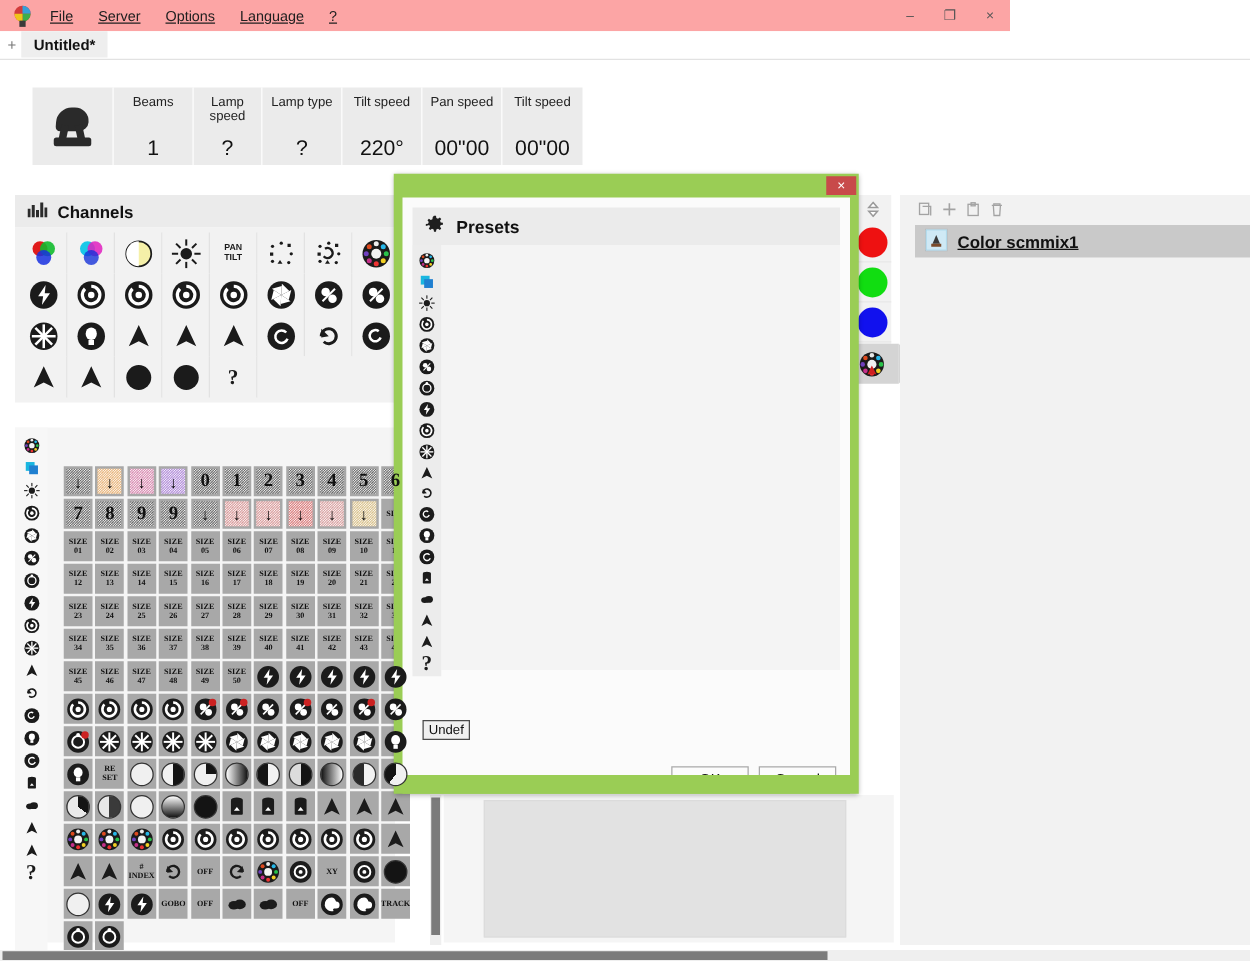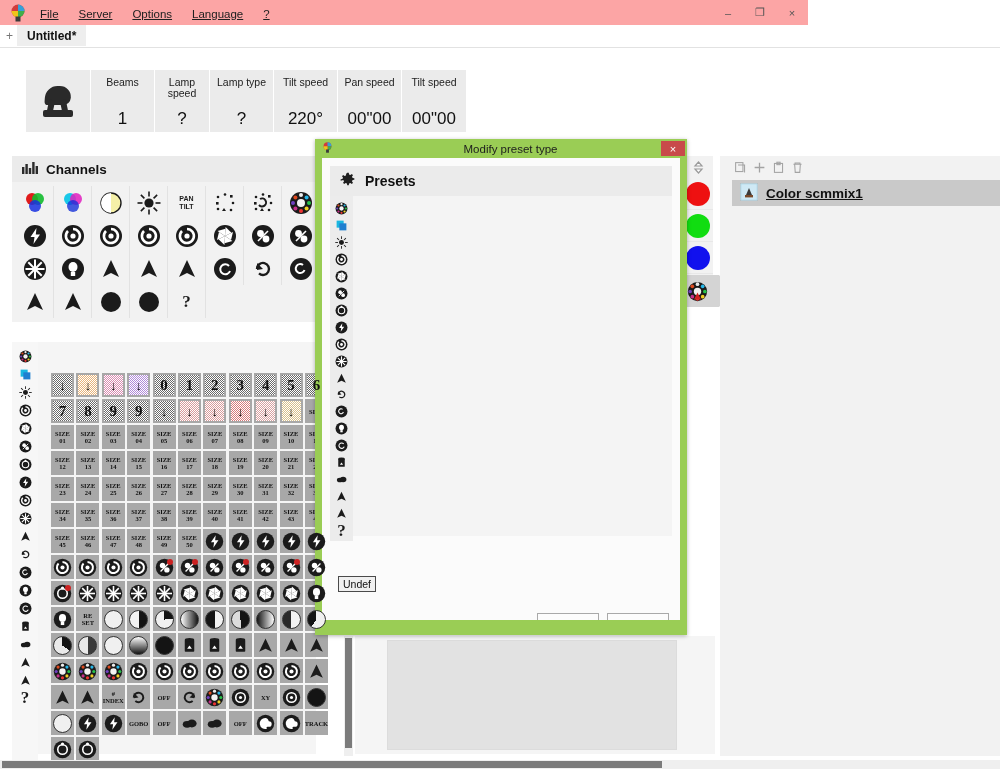--- a/index.html
+++ b/index.html
@@ -1539,32 +1539,20 @@
       <rect x="0" y="0" width="18" height="18" fill="#cfe9f5" stroke="#b0b0b0"></rect>
       <rect x="1" y="1" width="16" height="16" fill="none" stroke="#9fd3e8" stroke-width=".5"></rect>
       <path d="M6 12 L9 5 L12 12 Z" fill="#3a3a3a"></path>
       <rect x="5" y="12" width="8" height="2.4" fill="#7a4a2a"></rect>
     </svg>
   </span>
   <span class="litem-label">Color scmmix1</span>
 </div>
 
 <div id="modal">
-  <div id="modal-title">
-    <span style="margin-left:6px">
-      <svg width="13" height="13" viewBox="0 0 20 20">
-        <circle cx="10" cy="8" r="6" fill="#d23b3b"></circle>
-        <path d="M10 2 A6 6 0 0 1 16 8 L10 8 Z" fill="#36a0d8"></path>
-        <path d="M16 8 A6 6 0 0 1 10 14 L10 8 Z" fill="#3fae4a"></path>
-        <path d="M10 14 A6 6 0 0 1 4 8 L10 8 Z" fill="#f0c419"></path>
-        <rect x="7.8" y="13" width="4.4" height="5" fill="#3a3a3a"></rect>
-      </svg>
-    </span>
-    <span class="mt">Modify preset type</span>
-  </div>
   <div id="modal-close">×</div>
 
   <div id="modal-body">
     <div id="modal-header">
       <span>
         <svg width="16" height="16" viewBox="0 0 24 24" fill="#1f1f1f">
           <path d="M12 8a4 4 0 100 8 4 4 0 000-8zm0 2.4a1.6 1.6 0 110 3.2 1.6 1.6 0 010-3.2z"></path>
           <path d="M10.8 1h2.4l.4 2.6 2 .9 2.2-1.5 1.7 1.7-1.5 2.2.9 2 2.6.4v2.4l-2.6.4-.9 2 1.5 2.2-1.7 1.7-2.2-1.5-2 .9-.4 2.6h-2.4l-.4-2.6-2-.9-2.2 1.5-1.7-1.7 1.5-2.2-.9-2L1 13.2v-2.4l2.6-.4.9-2L3 6.2l1.7-1.7 2.2 1.5 2-.9L9.3 2.5z"></path>
         </svg>
       </span>

